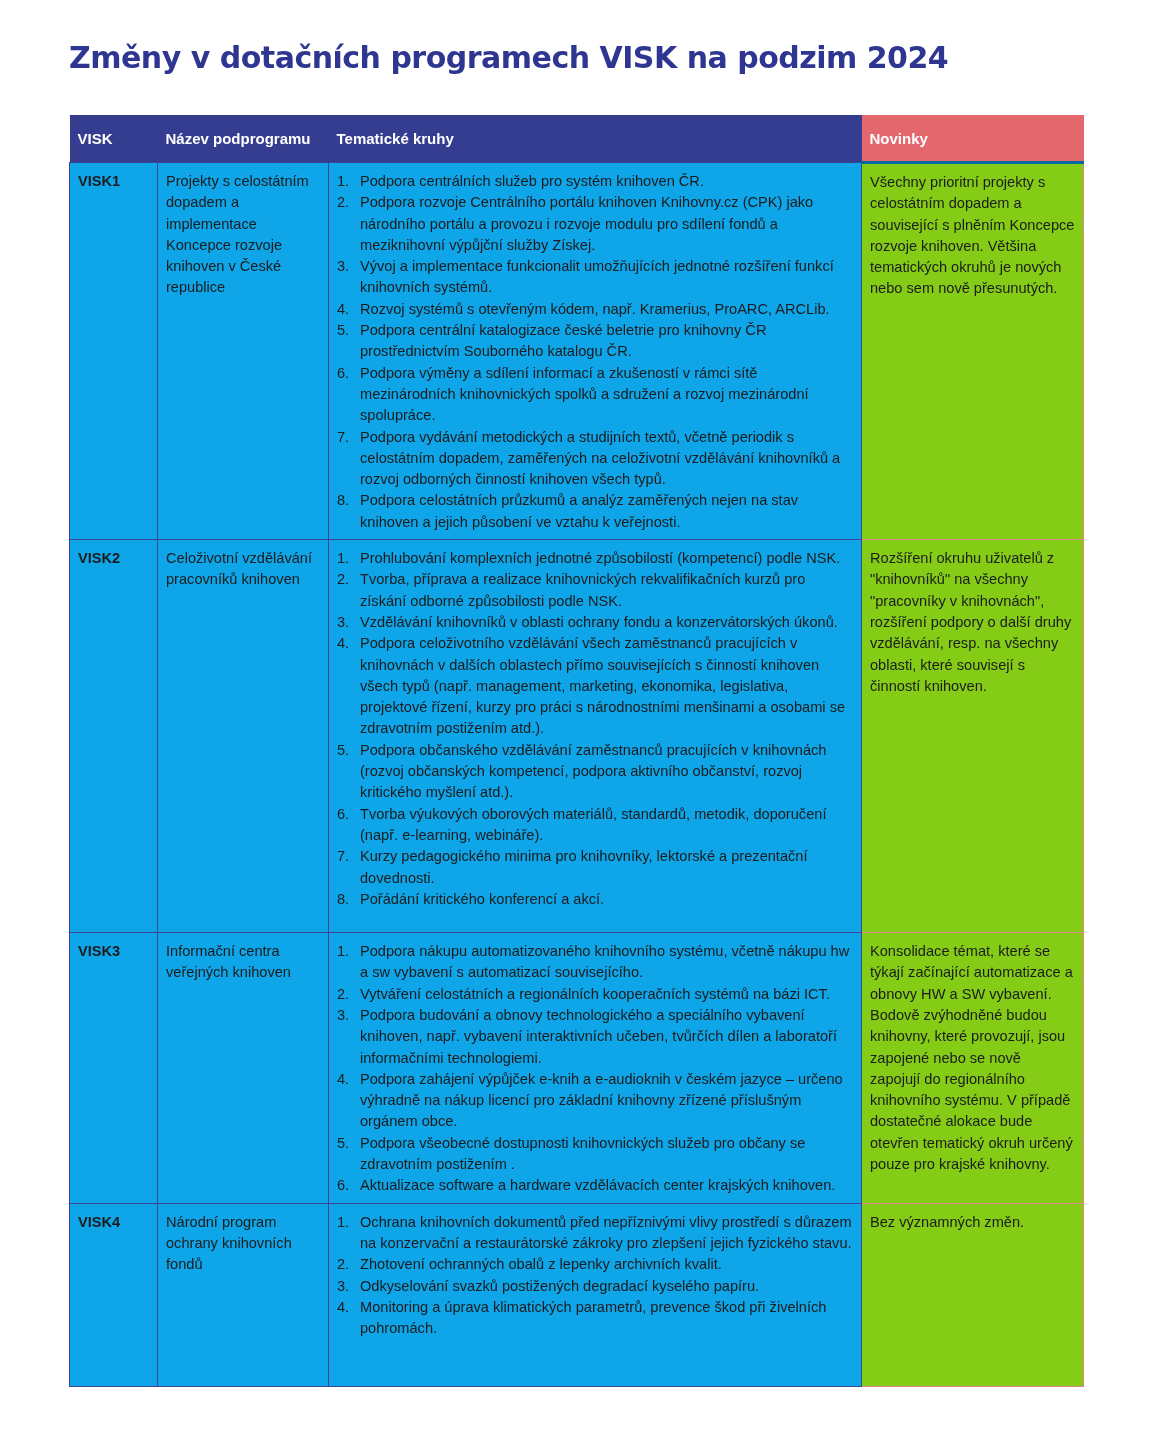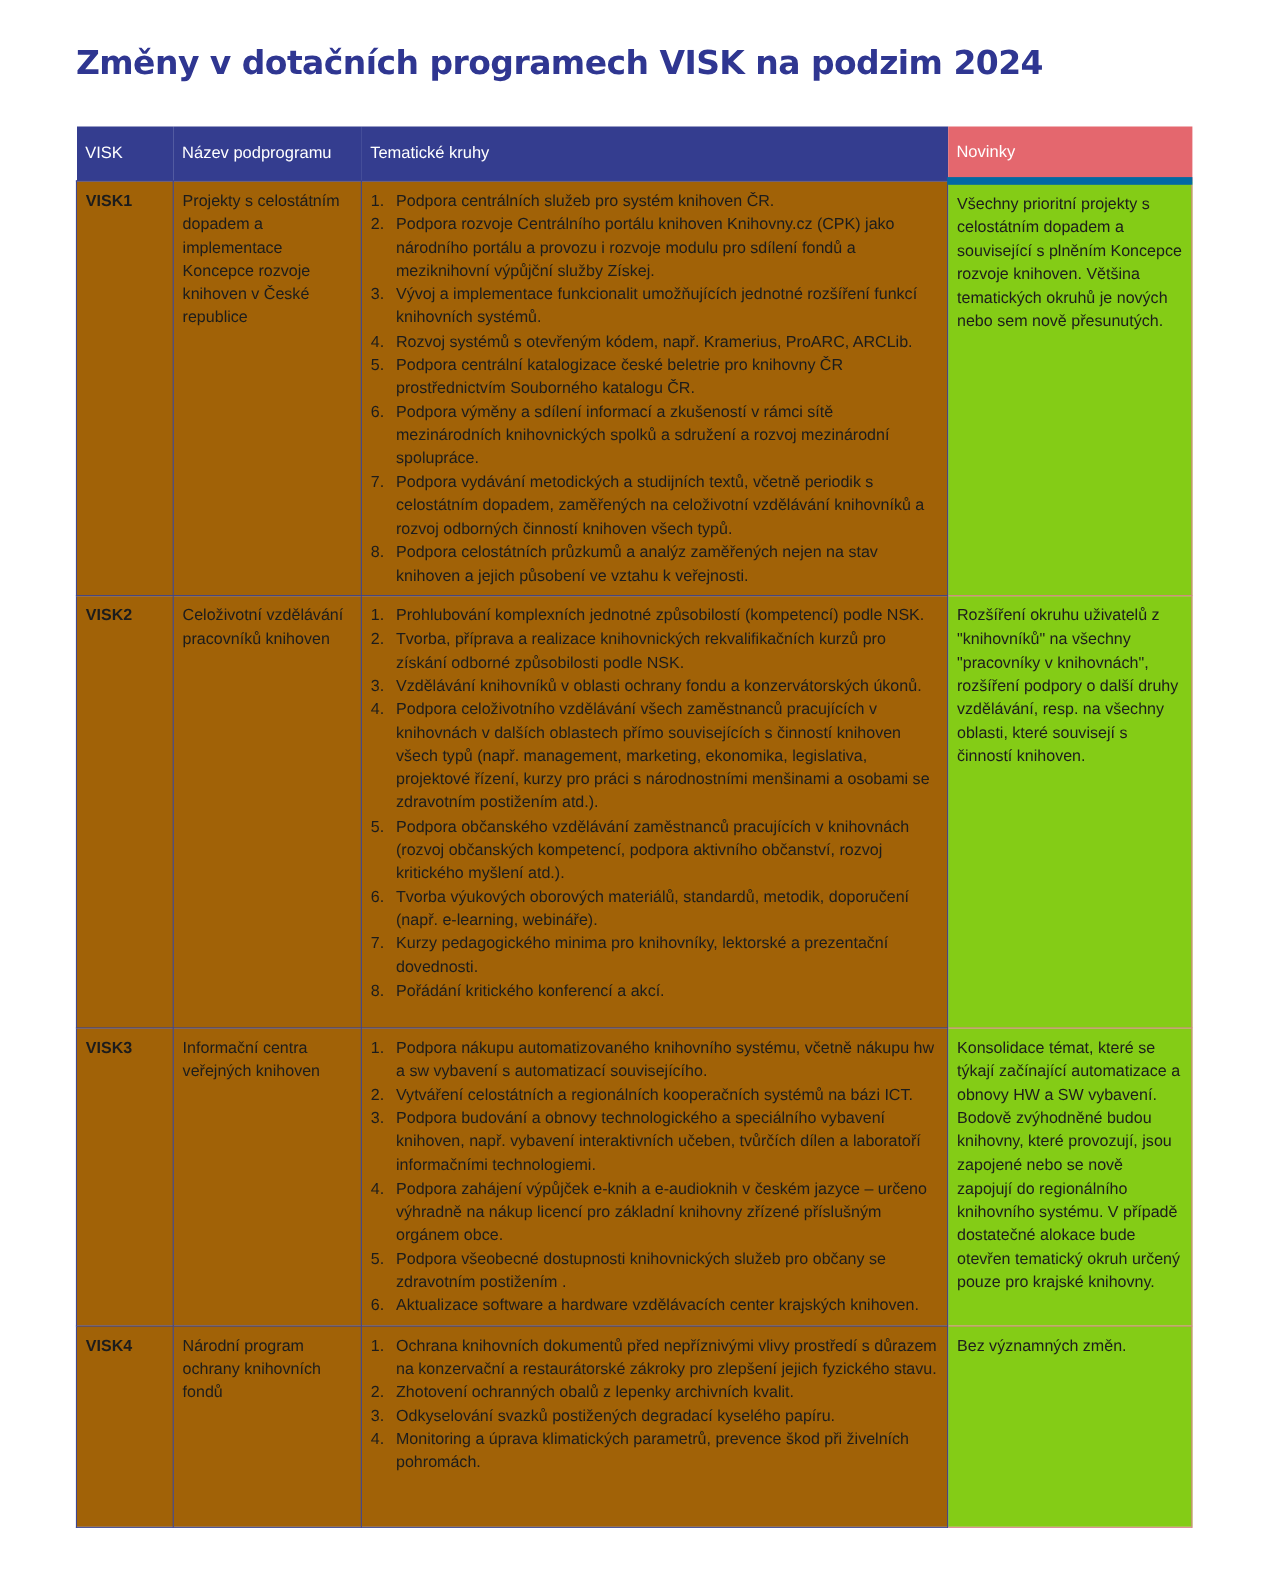--- a/index.html
+++ b/index.html
@@ -1,22 +1,22 @@
 <!DOCTYPE html>
 <html><head>
 <meta charset="utf-8">
 <style>
   html, body { margin: 0; padding: 0; background: #ffffff; }
   body { width: 1151px; height: 1440px; position: relative; font-family: "Liberation Sans", sans-serif; color: #1c1c1c; }
   .title { position: absolute; left: 69px; top: 40px; margin: 0; font-family: "DejaVu Sans", sans-serif; font-weight: bold; font-size: 30px; letter-spacing: -0.5px; color: #2f3691; }
   table { position: absolute; left: 69px; top: 115px; width: 1014px; border-collapse: collapse; table-layout: fixed; }
   col.c1 { width: 88px; } col.c2 { width: 171px; } col.c3 { width: 533px; } col.c4 { width: 222px; }
-  th { height: 46px; text-align: left; font-weight: normal; font-size: 15px; color: #ffffff; padding: 0 8px; background: #343d8f; }
-  th.nov { background: #e4676e; border-bottom: 7px solid #0369a1; margin-top: 42px; }
-  td { vertical-align: top; font-size: 14.6px; line-height: 21.3px; padding: 8px 8px 6px 8px; background: #a16207; border: 1.5px solid #3e4590; }
+  th { height: 46px; text-align: left; font-weight: bold; font-size: 15px; color: #ffffff; padding: 0 8px; background: #343d8f; }
+  th.nov { background: #e4676e; border-bottom: 3px solid #0369a1; margin-top: 42px; }
+  td { vertical-align: top; font-size: 14.6px; line-height: 21.3px; padding: 8px 8px 6px 8px; background: #0ea5e9; border: 1.5px solid #3e4590; }
   td.nov { background: #84cc16; border: 1.5px solid #d9868c; }
   td.visk { font-weight: bold; }
   ol { margin: 0; padding: 0; list-style: none; }
   ol li { position: relative; padding-left: 23px; }
   ol li .num { position: absolute; left: 0; top: 0; }
   tr.r1 td { height: 356px; } tr.r2 td { height: 378px; } tr.r3 td { height: 250px; } tr.r4 td { height: 168px; margin-top: 40px; }
 </style>
 </head>
 <body>
 

